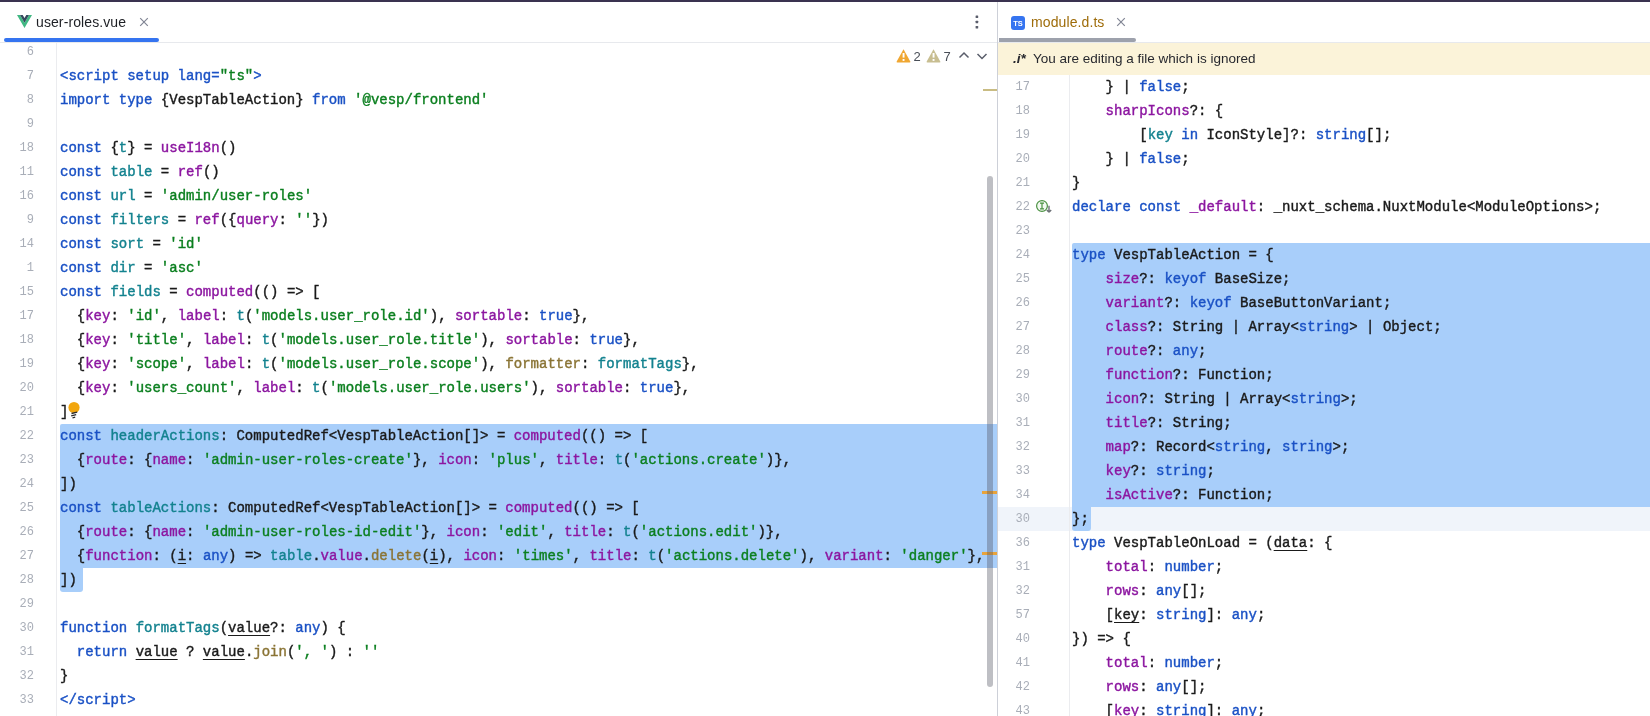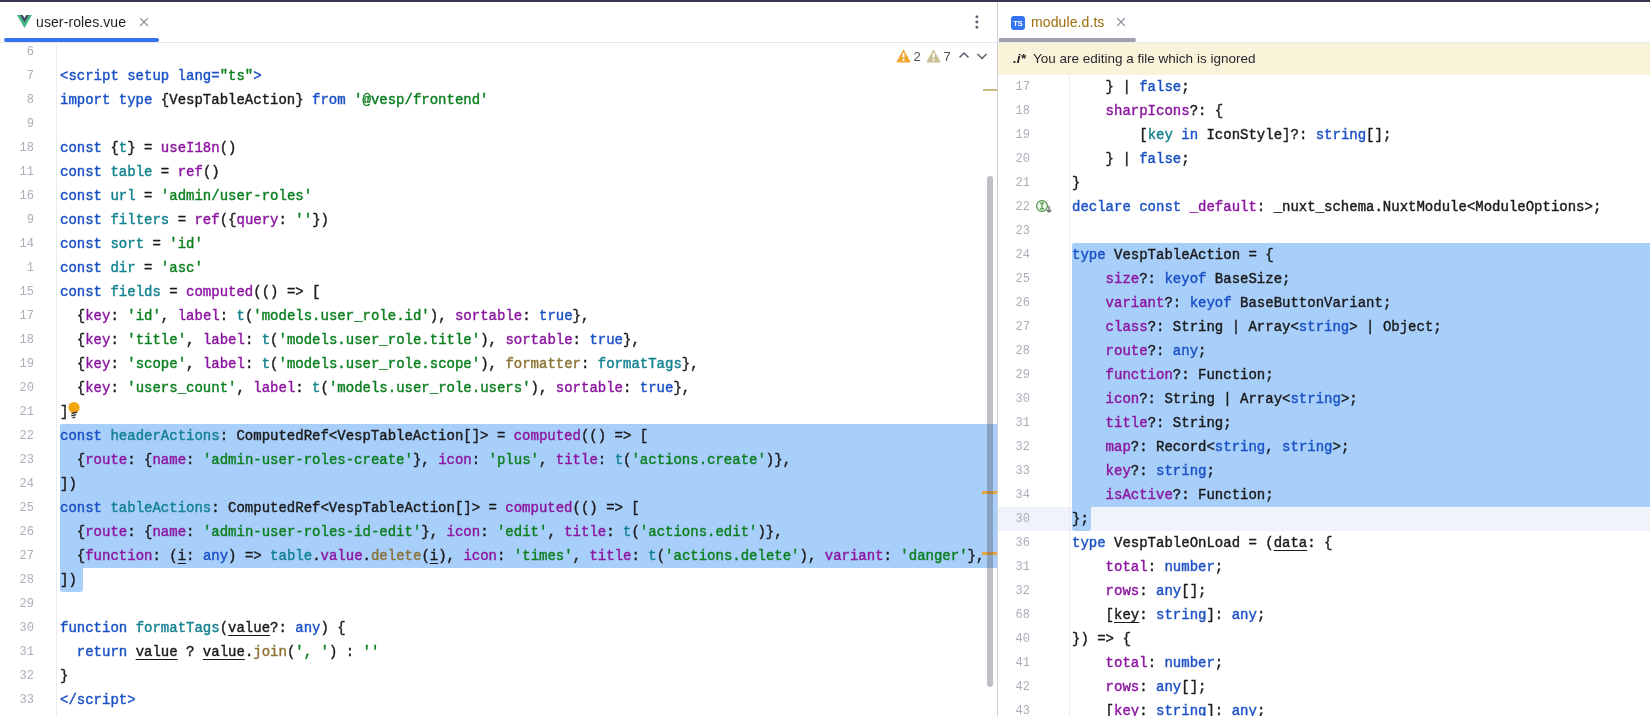--- a/index.html
+++ b/index.html
@@ -121,21 +121,21 @@
     <div class="gl">29</div>
     <div class="gl">30</div>
     <div class="gl">31</div>
     <div class="gl">32</div>
     <div class="gl">33</div>
     <div class="gl">34</div>
     <div class="gl">30</div>
     <div class="gl">36</div>
     <div class="gl">31</div>
     <div class="gl">32</div>
-    <div class="gl">68</div>
+    <div class="gl">57</div>
     <div class="gl">40</div>
     <div class="gl">41</div>
     <div class="gl">42</div>
     <div class="gl">43</div>
   </div>
 <div class="code" style="left:1072px;top:75px"><div class="cl"><span style="color:#1A1A1A">    } | </span><span style="color:#1A51C5">false</span><span style="color:#1A1A1A">;</span></div><div class="cl"><span style="color:#1A1A1A">    </span><span style="color:#8C16A0">sharpIcons</span><span style="color:#1A1A1A">?: {</span></div><div class="cl"><span style="color:#1A1A1A">        [</span><span style="color:#13828F">key</span><span style="color:#1A1A1A"> </span><span style="color:#1A51C5">in</span><span style="color:#1A1A1A"> IconStyle]?: </span><span style="color:#1A51C5">string</span><span style="color:#1A1A1A">[];</span></div><div class="cl"><span style="color:#1A1A1A">    } | </span><span style="color:#1A51C5">false</span><span style="color:#1A1A1A">;</span></div><div class="cl"><span style="color:#1A1A1A">}</span></div><div class="cl"><span style="color:#1A51C5">declare const </span><span style="color:#8C16A0">_default</span><span style="color:#1A1A1A">: _nuxt_schema.NuxtModule&lt;ModuleOptions&gt;;</span></div><div class="cl">&nbsp;</div><div class="cl"><span style="color:#1A51C5">type </span><span style="color:#1A1A1A">VespTableAction = {</span></div><div class="cl"><span style="color:#1A1A1A">    </span><span style="color:#8C16A0">size</span><span style="color:#1A1A1A">?: </span><span style="color:#1A51C5">keyof</span><span style="color:#1A1A1A"> BaseSize;</span></div><div class="cl"><span style="color:#1A1A1A">    </span><span style="color:#8C16A0">variant</span><span style="color:#1A1A1A">?: </span><span style="color:#1A51C5">keyof</span><span style="color:#1A1A1A"> BaseButtonVariant;</span></div><div class="cl"><span style="color:#1A1A1A">    </span><span style="color:#8C16A0">class</span><span style="color:#1A1A1A">?: String | Array&lt;</span><span style="color:#1A51C5">string</span><span style="color:#1A1A1A">&gt; | Object;</span></div><div class="cl"><span style="color:#1A1A1A">    </span><span style="color:#8C16A0">route</span><span style="color:#1A1A1A">?: </span><span style="color:#1A51C5">any</span><span style="color:#1A1A1A">;</span></div><div class="cl"><span style="color:#1A1A1A">    </span><span style="color:#8C16A0">function</span><span style="color:#1A1A1A">?: Function;</span></div><div class="cl"><span style="color:#1A1A1A">    </span><span style="color:#8C16A0">icon</span><span style="color:#1A1A1A">?: String | Array&lt;</span><span style="color:#1A51C5">string</span><span style="color:#1A1A1A">&gt;;</span></div><div class="cl"><span style="color:#1A1A1A">    </span><span style="color:#8C16A0">title</span><span style="color:#1A1A1A">?: String;</span></div><div class="cl"><span style="color:#1A1A1A">    </span><span style="color:#8C16A0">map</span><span style="color:#1A1A1A">?: Record&lt;</span><span style="color:#1A51C5">string</span><span style="color:#1A1A1A">, </span><span style="color:#1A51C5">string</span><span style="color:#1A1A1A">&gt;;</span></div><div class="cl"><span style="color:#1A1A1A">    </span><span style="color:#8C16A0">key</span><span style="color:#1A1A1A">?: </span><span style="color:#1A51C5">string</span><span style="color:#1A1A1A">;</span></div><div class="cl"><span style="color:#1A1A1A">    </span><span style="color:#8C16A0">isActive</span><span style="color:#1A1A1A">?: Function;</span></div><div class="cl"><span style="color:#1A1A1A">};</span></div><div class="cl"><span style="color:#1A51C5">type </span><span style="color:#1A1A1A">VespTableOnLoad = (</span><span style="color:#1A1A1A;text-decoration:underline;text-underline-offset:3px;text-decoration-thickness:1px">data</span><span style="color:#1A1A1A">: {</span></div><div class="cl"><span style="color:#1A1A1A">    </span><span style="color:#8C16A0">total</span><span style="color:#1A1A1A">: </span><span style="color:#1A51C5">number</span><span style="color:#1A1A1A">;</span></div><div class="cl"><span style="color:#1A1A1A">    </span><span style="color:#8C16A0">rows</span><span style="color:#1A1A1A">: </span><span style="color:#1A51C5">any</span><span style="color:#1A1A1A">[];</span></div><div class="cl"><span style="color:#1A1A1A">    [</span><span style="color:#1A1A1A;text-decoration:underline;text-underline-offset:3px;text-decoration-thickness:1px">key</span><span style="color:#1A1A1A">: </span><span style="color:#1A51C5">string</span><span style="color:#1A1A1A">]: </span><span style="color:#1A51C5">any</span><span style="color:#1A1A1A">;</span></div><div class="cl"><span style="color:#1A1A1A">}) =&gt; {</span></div><div class="cl"><span style="color:#1A1A1A">    </span><span style="color:#8C16A0">total</span><span style="color:#1A1A1A">: </span><span style="color:#1A51C5">number</span><span style="color:#1A1A1A">;</span></div><div class="cl"><span style="color:#1A1A1A">    </span><span style="color:#8C16A0">rows</span><span style="color:#1A1A1A">: </span><span style="color:#1A51C5">any</span><span style="color:#1A1A1A">[];</span></div><div class="cl"><span style="color:#1A1A1A">    [</span><span style="color:#8C16A0">key</span><span style="color:#1A1A1A">: </span><span style="color:#1A51C5">string</span><span style="color:#1A1A1A">]: </span><span style="color:#1A51C5">any</span><span style="color:#1A1A1A">;</span></div></div>
 <svg class="abs" style="left:1035px;top:199px;z-index:6" width="19" height="16" viewBox="0 0 19 16">
 <circle cx="7" cy="7" r="5.4" fill="#F2F9F1" stroke="#4A9141" stroke-width="1.2"></circle>
 <path d="M5 4.2 H9 M7 4.2 V9.8 M5 9.8 H9" stroke="#4A9141" stroke-width="1.2" fill="none"></path>
 <path d="M14 6.8 V13.2 M14 13.2 L11.8 11 M14 13.2 L16.2 11" stroke="#6E7277" stroke-width="1.4" fill="none"></path>

